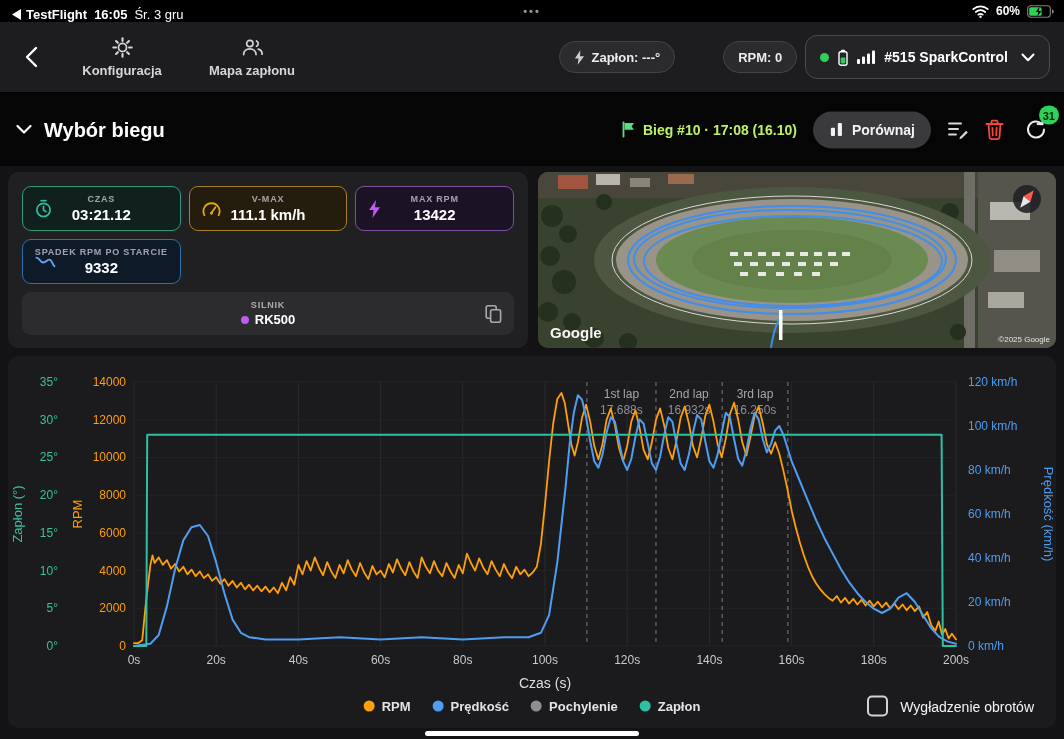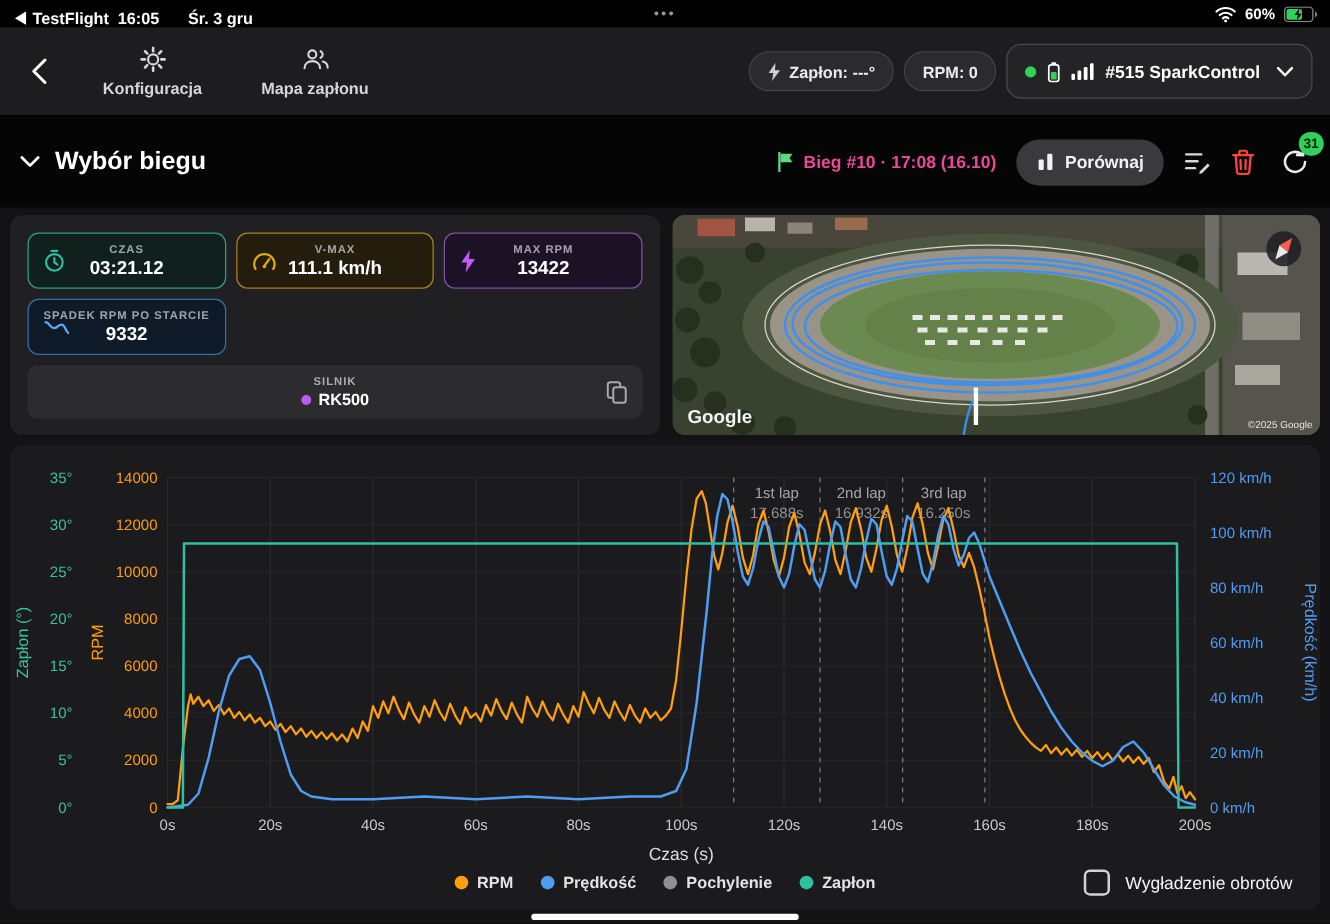--- a/index.html
+++ b/index.html
@@ -3,42 +3,42 @@
 <meta charset="utf-8">
 <style>
   * { margin:0; padding:0; box-sizing:border-box; }
   html,body { background:#000; }
   body { font-family:"Liberation Sans","DejaVu Sans",sans-serif; -webkit-font-smoothing:antialiased; }
   .screen { position:relative; width:1064px; height:739px; background:#131315; overflow:hidden; }
 
   
   .statusbar { position:absolute; top:0; left:0; width:100%; height:22px; background:#000; color:#fff; font-size:13px; }
   .sb-left { position:absolute; left:12px; top:0; height:22px; display:flex; align-items:flex-end; gap:7px; font-weight:700; }
-  .sb-left .date { font-weight:700;margin-left:16px; }
+  .sb-left .date { font-weight:400; }
   .sb-center { position:absolute; left:50%; top:0; transform:translateX(-50%); height:22px; display:flex; align-items:center; color:#98989d; font-size:11px; letter-spacing:2px; font-weight:700; }
   .sb-right { position:absolute; right:10px; top:0; height:22px; display:flex; align-items:center; gap:7px; font-size:12px; font-weight:600; }
 
   
   .navbar { position:absolute; top:22px; left:0; width:100%; height:71px; background:#1d1d1f; border-bottom:1px solid #000; }
   .back-btn { position:absolute; left:16px; top:50%; transform:translateY(-50%); width:30px; height:30px; display:flex; align-items:center; justify-content:center; }
   .tabs { position:absolute; left:64px; top:0; height:100%; display:flex; gap:14px; }
   .tab { position:relative; width:116px; height:100%; display:flex; flex-direction:column; align-items:center; justify-content:center; gap:5px; color:#d6d6da; font-size:13px; font-weight:600; cursor:default; }
   .tab.active { color:#fff; }
   .tab.active .tab-underline { position:absolute; bottom:3px; left:22px; right:22px; height:3px; border-radius:2px; background:#34c759; }
   .nav-right { position:absolute; right:14px; top:50%; transform:translateY(-50%); display:flex; align-items:center; gap:8px; }
-  .pill { display:flex; align-items:center; gap:6px; background:#2b2b2d; border:1px solid #434345; border-radius:17px; padding:0 14px; height:32px; color:#ececef; font-size:13px; font-weight:600; }
+  .pill { display:flex; align-items:center; gap:6px; background:#2b2b2d; border:1px solid #434345; border-radius:17px; padding:0 14px; height:32px; color:#ececef; font-size:13px; font-weight:600;margin-left:40px; }
   .device-box { display:flex; align-items:center; gap:9px; border:1.5px solid #4a4a4d; background:#242427; border-radius:12px; height:44px; padding:0 14px; color:#fff; font-size:14px; font-weight:700; }
   .dot-green { width:9px; height:9px; border-radius:50%; background:#30d158; }
 
   
   .runbar { position:absolute; top:93px; left:0; width:100%; height:73px; background:#050506; }
   .runbar-left { position:absolute; left:16px; top:50%; transform:translateY(-50%); display:flex; align-items:center; gap:12px; color:#fff; }
   .runbar-title { font-size:20px; font-weight:700; }
   .runbar-right { position:absolute; right:16px; top:50%; transform:translateY(-50%); display:flex; align-items:center; gap:16px; }
-  .run-pill { height:37px; border-radius:19px; border:1.5px solid #32c566; background:rgba(48,209,88,.10); color:#ec4899; font-size:14px; font-weight:700; display:flex; gap:8px; align-items:center; padding:0 16px; }
+  .run-pill { height:37px; border-radius:19px; border:1.5px solid #32c566; background:rgba(48,209,88,.10); color:#bef264; font-size:14px; font-weight:700; display:flex; gap:8px; align-items:center; padding:0 16px; }
   .compare-btn { height:37px; border-radius:19px; background:#3a3a3d; color:#f2f2f4; font-size:14px; font-weight:700; display:flex; gap:8px; align-items:center; padding:0 16px; border:none; }
   .icon-btn { background:none; border:none; padding:0; display:flex; align-items:center; justify-content:center; position:relative; }
   .badge { position:absolute; top:-12px; right:-11px; min-width:19px; height:19px; border-radius:10px; background:#30d158; color:#06240f; font-size:11px; font-weight:700; display:flex; align-items:center; justify-content:center; padding:0 4px; }
 
   
   .stats-panel { position:absolute; left:8px; top:172px; width:520px; height:176px; background:#202023; border-radius:10px; padding:14px; }
   .stats-grid { display:grid; grid-template-columns:1fr 1fr 1fr; gap:8px; }
   .stat-card { position:relative; height:45px; border-radius:9px; border:1.2px solid; display:flex; flex-direction:column; align-items:center; justify-content:center; gap:2px; }
   .stat-card .s-icon { position:absolute; left:12px; top:50%; transform:translateY(-50%); display:flex; }
   .s-label { font-size:9px; letter-spacing:.8px; color:rgba(235,235,245,.65); font-weight:700; }

